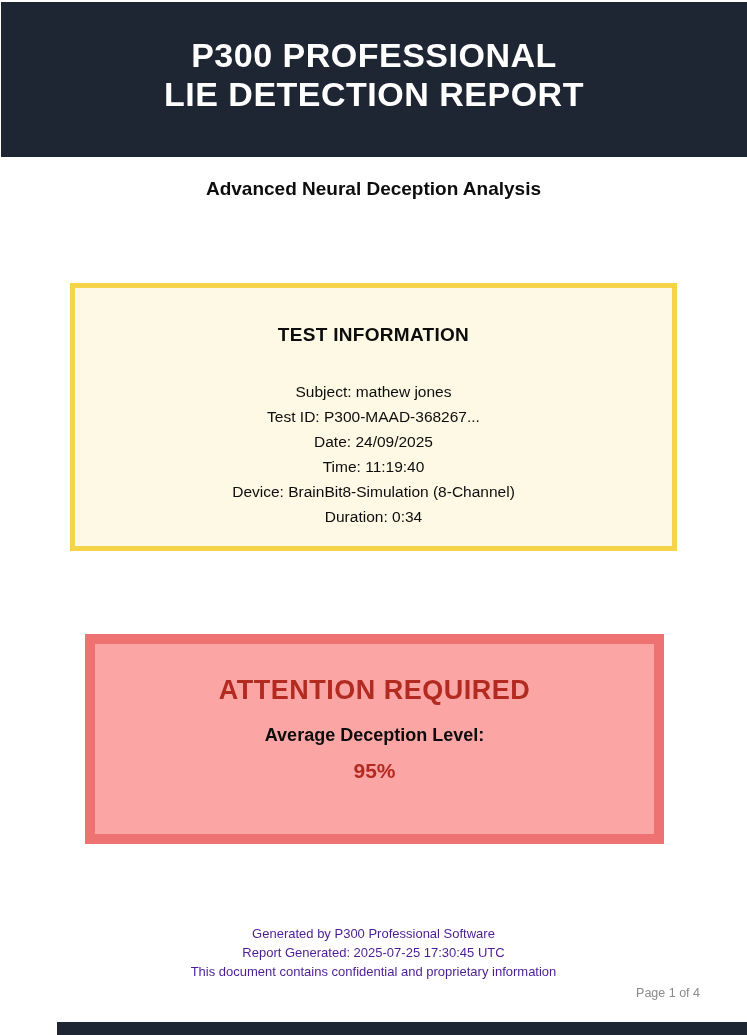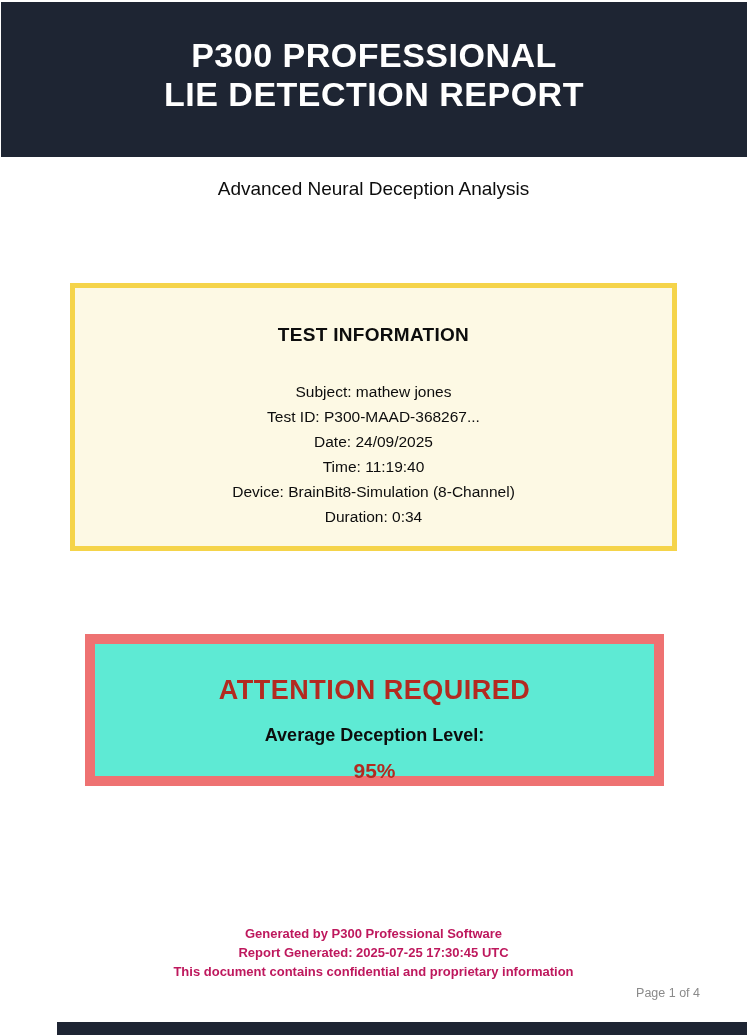--- a/index.html
+++ b/index.html
@@ -39,21 +39,21 @@
 
   
   .subtitle {
     position: absolute;
     left: 0;
     top: 178px;
     width: 747px;
     text-align: center;
     color: #0d0d0d;
     font-size: 19px;
-    font-weight: normal;
+    font-weight: bold;
   }
 
   
   .info-box {
     position: absolute;
     left: 70px;
     top: 283px;
     width: 607px;
     height: 268px;
     box-sizing: border-box;
@@ -78,24 +78,24 @@
     line-height: 25px;
     color: #0d0d0d;
   }
 
   
   .alert-box {
     position: absolute;
     left: 85px;
     top: 634px;
     width: 579px;
-    height: 152px;
+    height: 210px;
     box-sizing: border-box;
     border: 10px solid #ee7272;
-    background: #5eead4;
+    background: #fca5a5;
     text-align: center;
   }
   .alert-title {
     margin: 0;
     padding-top: 30px;
     font-size: 27px;
     line-height: 32px;
     font-weight: bold;
     color: #b32a20;
     letter-spacing: 0.5px;
@@ -119,22 +119,22 @@
   .footer {
     position: absolute;
     left: 0;
     top: 924px;
     width: 747px;
     text-align: center;
   }
   .footer-line {
     font-size: 13px;
     line-height: 19px;
-    font-weight: bold;
-    color: #be185d;
+    font-weight: normal;
+    color: #4c1d95;
   }
   .page-number {
     position: absolute;
     top: 986px;
     right: 47px;
     font-size: 12.5px;
     color: #8a8a8a;
   }
 
   

